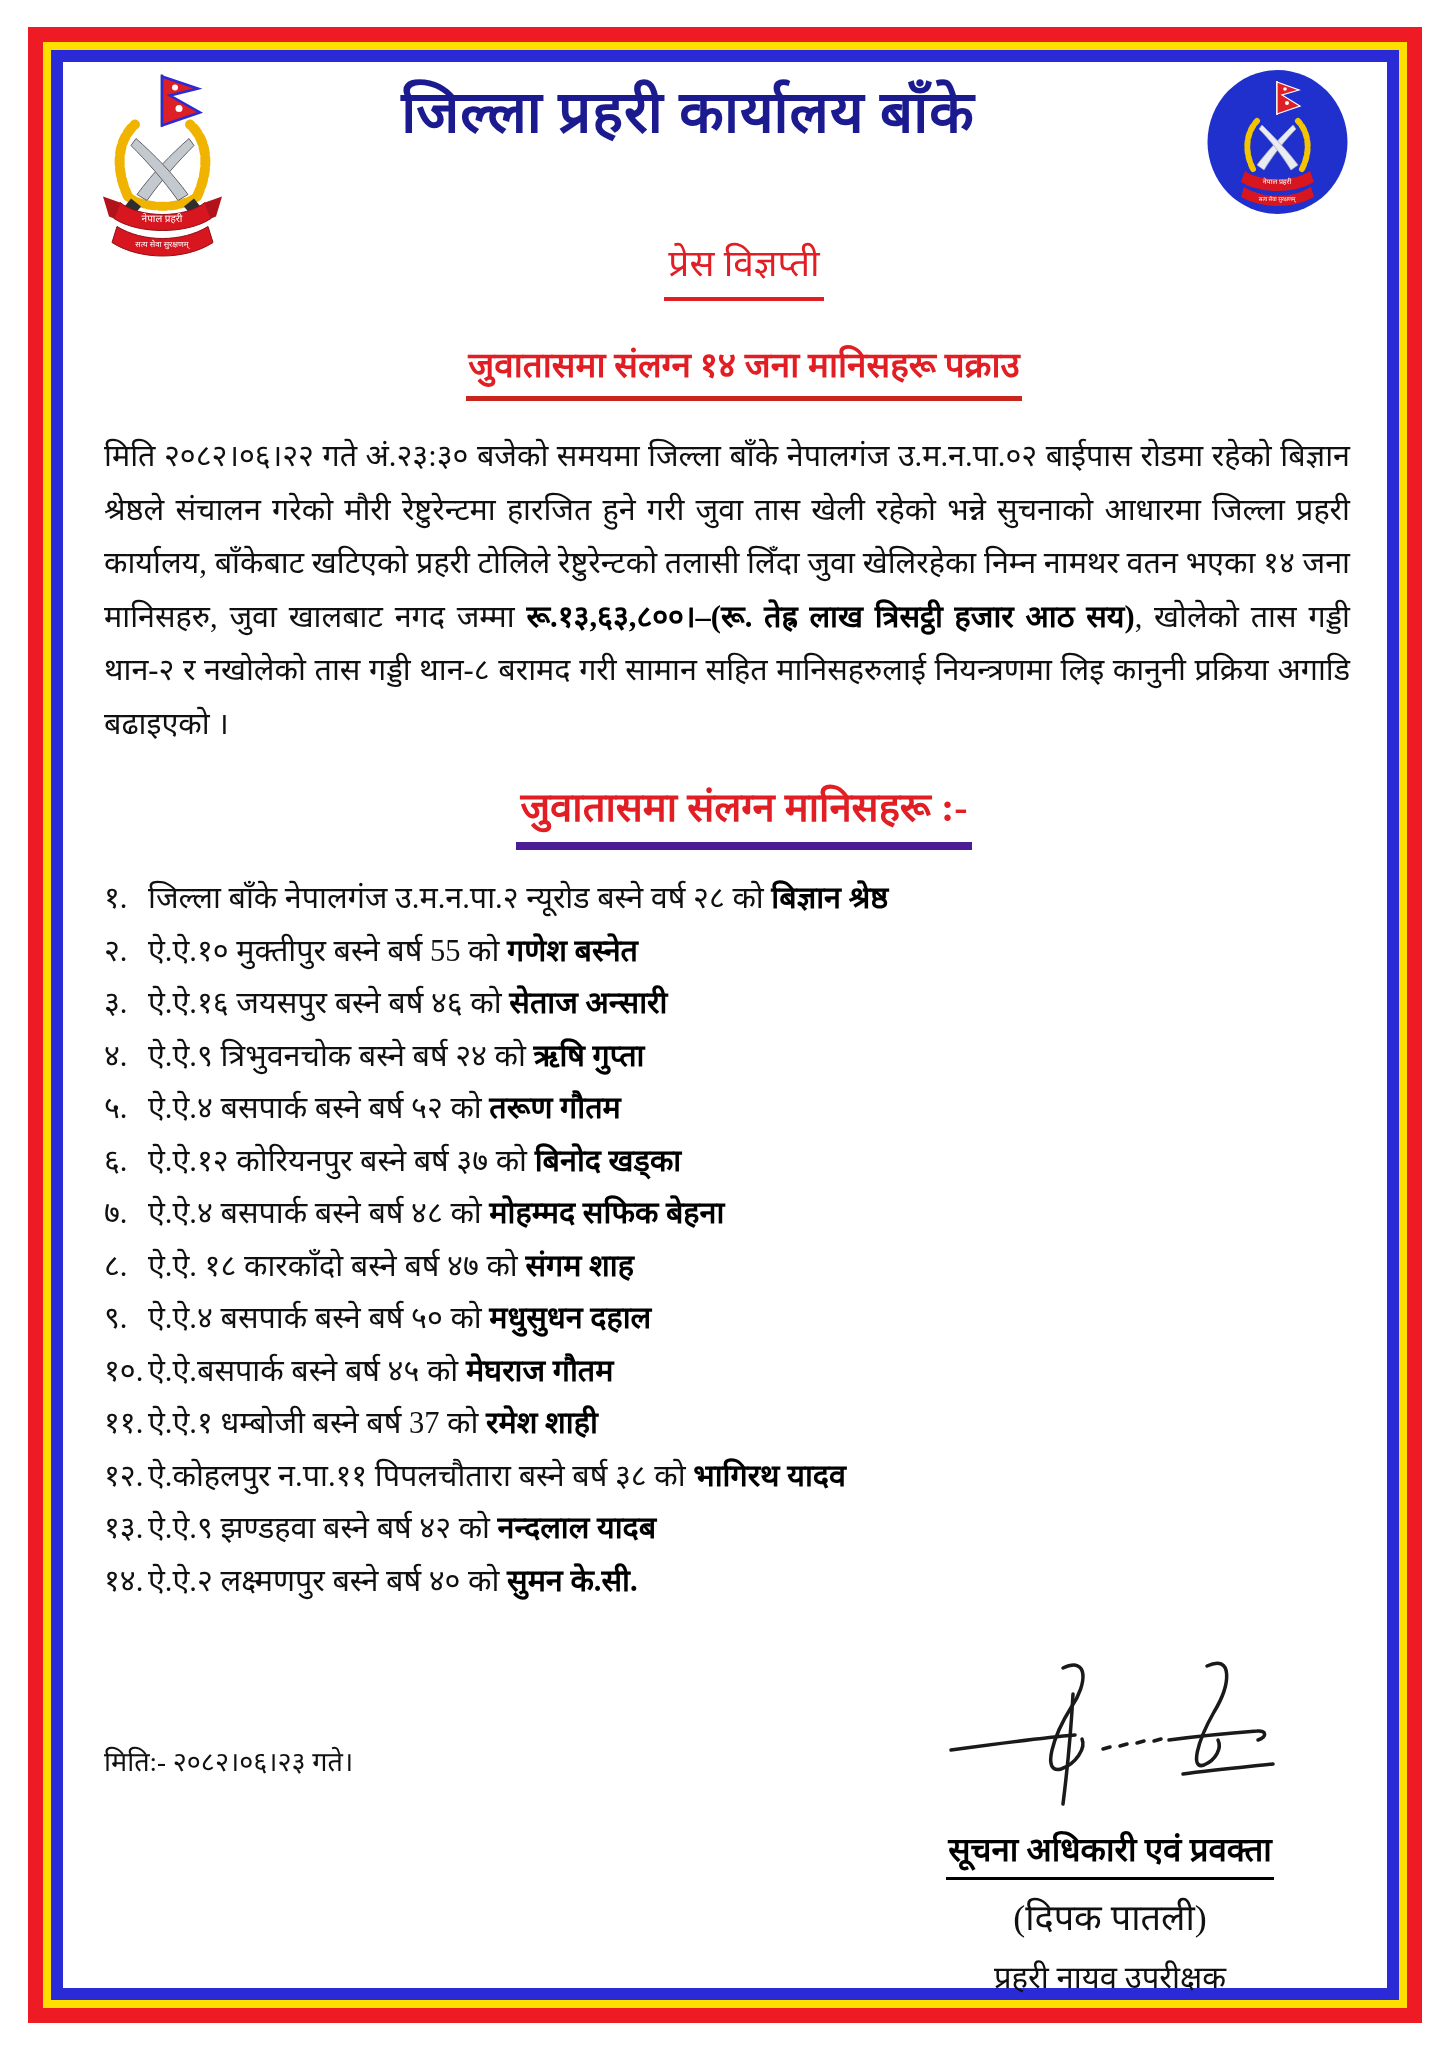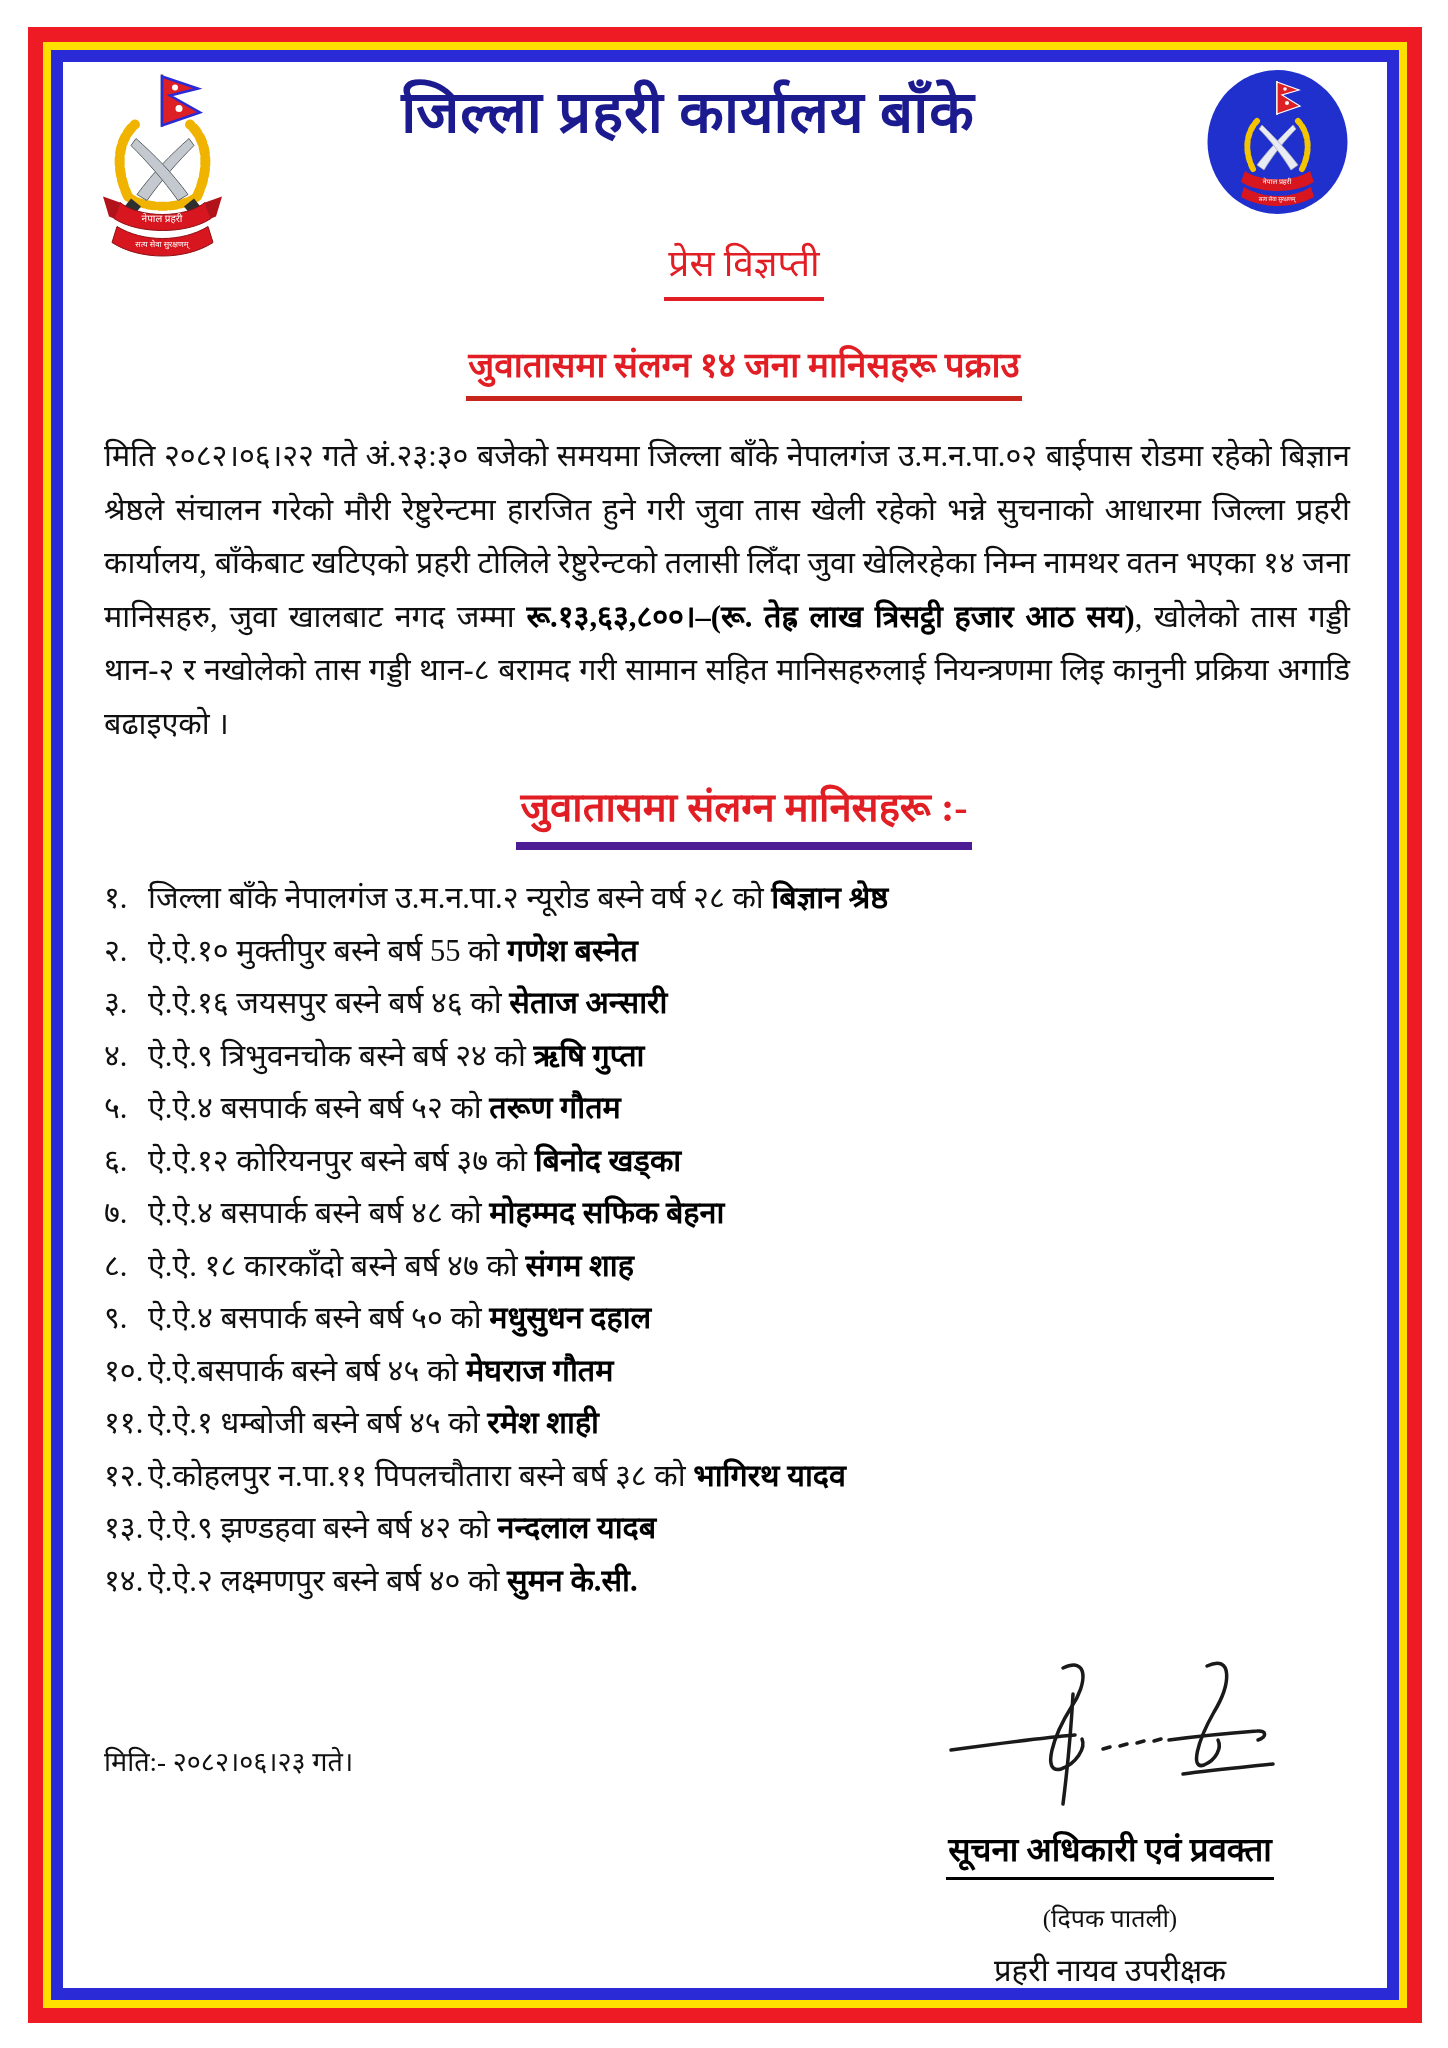--- a/index.html
+++ b/index.html
@@ -39,21 +39,21 @@
   }
   .arrested-list .num{display:inline-block;min-width:44px;}
   .arrested-list strong{font-weight:bold;color:#000;}
 
   .date-line{position:absolute;left:104px;top:1742px;font-size:27px;color:#101010;}
 
   .sig-block{position:absolute;left:860px;top:1652px;width:500px;text-align:center;}
   .sig-svg{display:block;margin:0 auto;width:330px;height:160px;}
   .sig-title{display:inline-block;margin-top:14px;font-size:33px;font-weight:bold;color:#000;
     border-bottom:3px solid #000;padding:0 2px 6px;}
-  .sig-name{margin-top:20px;font-size:25px;color:#101010;text-align:center;}
+  .sig-name{margin-top:12px;font-size:36px;color:#101010;text-align:center;}
   .sig-rank{margin-top:14px;font-size:31px;color:#101010;}
 </style>
 </head>
 <body>
 
 <div class="page">
 
   <div class="frame-red">
     <div class="frame-yellow">
       <div class="frame-blue"></div>
@@ -116,21 +116,21 @@
     <li><span class="num">१.</span><span>जिल्ला बाँके नेपालगंज उ.म.न.पा.२ न्यूरोड बस्ने वर्ष २८ को </span><strong>बिज्ञान श्रेष्ठ</strong></li>
     <li><span class="num">२.</span><span>ऐ.ऐ.१० मुक्तीपुर बस्ने बर्ष 55 को </span><strong>गणेश बस्नेत</strong></li>
     <li><span class="num">३.</span><span>ऐ.ऐ.१६ जयसपुर बस्ने बर्ष ४६ को </span><strong>सेताज अन्सारी</strong></li>
     <li><span class="num">४.</span><span>ऐ.ऐ.९ त्रिभुवनचोक बस्ने बर्ष २४ को </span><strong>ऋषि गुप्ता</strong></li>
     <li><span class="num">५.</span><span>ऐ.ऐ.४ बसपार्क बस्ने बर्ष ५२ को </span><strong>तरूण गौतम</strong></li>
     <li><span class="num">६.</span><span>ऐ.ऐ.१२ कोरियनपुर बस्ने बर्ष ३७ को </span><strong>बिनोद खड्का</strong></li>
     <li><span class="num">७.</span><span>ऐ.ऐ.४ बसपार्क बस्ने बर्ष ४८ को </span><strong>मोहम्मद सफिक बेहना</strong></li>
     <li><span class="num">८.</span><span>ऐ.ऐ. १८ कारकाँदो बस्ने बर्ष ४७ को </span><strong>संगम शाह</strong></li>
     <li><span class="num">९.</span><span>ऐ.ऐ.४ बसपार्क बस्ने बर्ष ५० को </span><strong>मधुसुधन दहाल</strong></li>
     <li><span class="num">१०.</span><span>ऐ.ऐ.बसपार्क बस्ने बर्ष ४५ को </span><strong>मेघराज गौतम</strong></li>
-    <li><span class="num">११.</span><span>ऐ.ऐ.१ धम्बोजी बस्ने बर्ष ४५ को </span><strong>रमेश शाही</strong></li>
+    <li><span class="num">११.</span><span>ऐ.ऐ.१ धम्बोजी बस्ने बर्ष 37 को </span><strong>रमेश शाही</strong></li>
     <li><span class="num">१२.</span><span>ऐ.कोहलपुर न.पा.११ पिपलचौतारा बस्ने बर्ष ३८ को </span><strong>भागिरथ यादव</strong></li>
     <li><span class="num">१३.</span><span>ऐ.ऐ.९ झण्डहवा बस्ने बर्ष ४२ को </span><strong>नन्दलाल यादब</strong></li>
     <li><span class="num">१४.</span><span>ऐ.ऐ.२ लक्ष्मणपुर बस्ने बर्ष ४० को </span><strong>सुमन के.सी.</strong></li>
   </ol>
 
   <div class="date-line">मिति:- २०८२।०६।२३ गते।</div>
 
   <div class="sig-block">
     <svg class="sig-svg" viewBox="0 0 330 160">
       <g fill="none" stroke="#1a1a1a" stroke-width="3.5" stroke-linecap="round">

